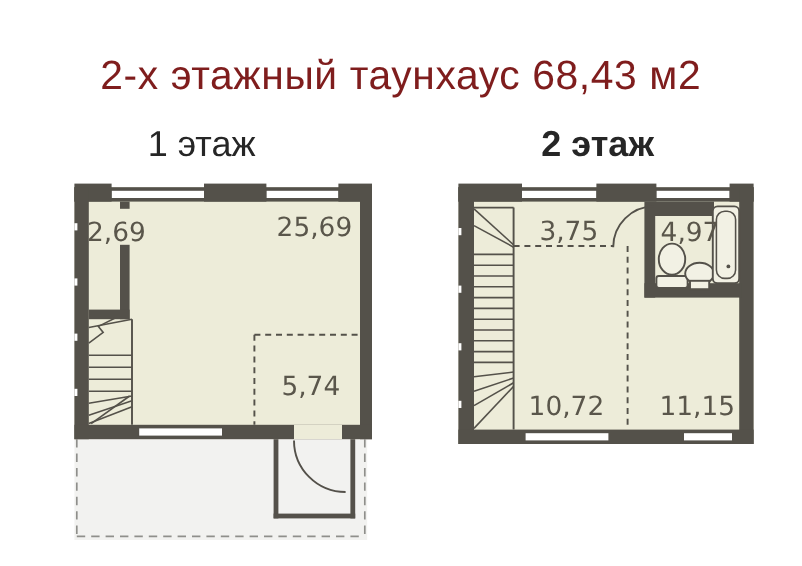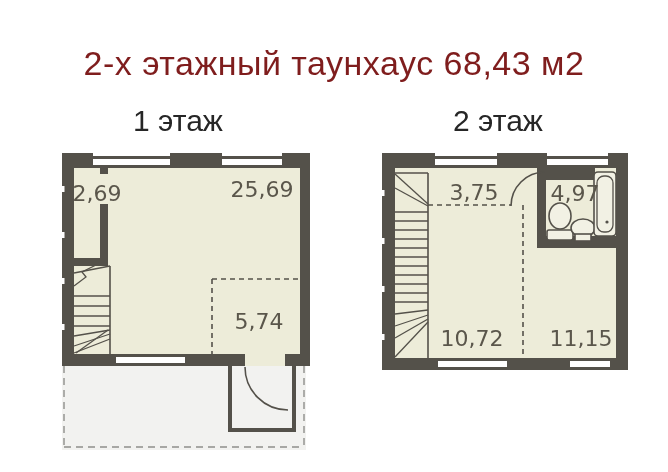--- a/index.html
+++ b/index.html
@@ -2,22 +2,22 @@
 <html><head>
 <meta charset="utf-8">
 <style>
   html,body{margin:0;padding:0;background:#ffffff;}
   .page{position:relative;width:668px;height:472px;background:#ffffff;overflow:hidden;
         font-family:"Liberation Sans",sans-serif;}
   .title{position:absolute;left:0;top:44px;width:668px;text-align:center;
          font-size:34px;color:#7f1d1d;letter-spacing:0.5px;}
   .floor-label{position:absolute;top:104px;width:260px;text-align:center;
                font-size:30px;color:#262626;}
-  .fl1{left:48px;}
-  .fl2{left:368px;}
+  .fl1{left:38px;}
+  .fl2{left:368px;font-weight:bold;}
   .plan{position:absolute;}
   .plan1{left:50px;top:146px;}
   .plan2{left:370px;top:146px;}
   .wall{fill:#54514a;}
   .floor{fill:#edecd9;}
   .winter{fill:#ffffff;}
   .ln{stroke:#54514a;stroke-width:1.6;fill:none;}
   .lnthin{stroke:#54514a;stroke-width:1.3;fill:none;}
   .dash{stroke:#54514a;stroke-width:1.6;fill:none;stroke-dasharray:5 4;}
   .tdash{stroke:#8f8f8b;stroke-width:1.4;fill:none;stroke-dasharray:7 5;}

